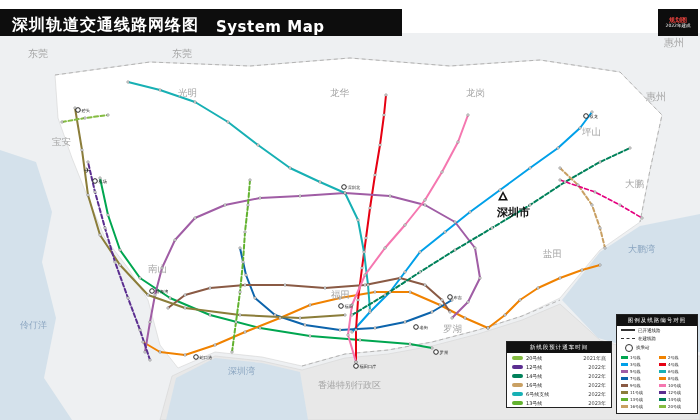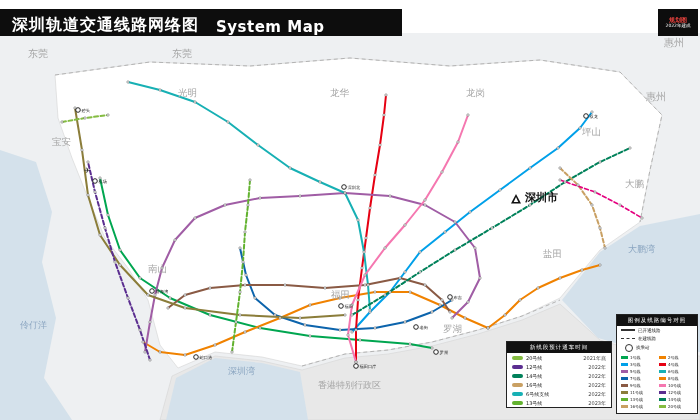--- a/index.html
+++ b/index.html
@@ -7,21 +7,21 @@
   #stage{position:relative;width:700px;height:420px;}
   #map-svg{position:absolute;left:0;top:0;z-index:1;}
   .titlebar{position:absolute;left:0;top:9px;width:402px;height:27px;background:#0d0d0d;color:#fff;
     display:flex;align-items:flex-end;padding-left:12px;box-sizing:border-box;z-index:6;}
   .title-zh{font-size:16px;font-weight:bold;letter-spacing:1px;}
   .title-en{font-size:15px;font-weight:bold;margin-left:17px;letter-spacing:.5px;}
   .corner{position:absolute;right:2px;top:9px;width:40px;height:27px;background:#0d0d0d;z-index:6;
     display:flex;flex-direction:column;align-items:center;justify-content:center;line-height:1.3;}
   .corner .l1{color:#e8433e;font-size:6px;font-weight:bold;}
   .corner .l2{color:#fff;font-size:4.5px;}
-  .city{position:absolute;left:510px;top:190px;display:flex;align-items:flex-end;gap:3px;z-index:4;}
+  .city{position:absolute;left:497px;top:190px;display:flex;align-items:flex-start;gap:3px;z-index:4;flex-direction:column;}
   .city span{font-size:11px;font-weight:bold;color:#111;}
   .lg{position:absolute;background:#fff;border:1px solid #222;z-index:7;box-sizing:border-box;}
   .lg .hd{background:#111;color:#fff;font-size:5.5px;text-align:center;padding:2px 0;letter-spacing:1px;}
   #legend-timeline{left:506px;top:341px;width:106px;}
   #legend-timeline .tr{display:flex;align-items:center;gap:3px;padding:1.5px 5px;font-size:5px;color:#222;}
   #legend-timeline .tr i{width:11px;height:4px;border-radius:2px;flex:0 0 auto;}
   #legend-timeline .tr .dt{margin-left:auto;color:#444;}
   #legend-key{left:616px;top:314px;width:82px;}
   #legend-key .sym{display:flex;align-items:center;gap:3px;padding:1.5px 4px;font-size:4.5px;color:#222;}
   #legend-key .sample{width:14px;flex:0 0 auto;}

